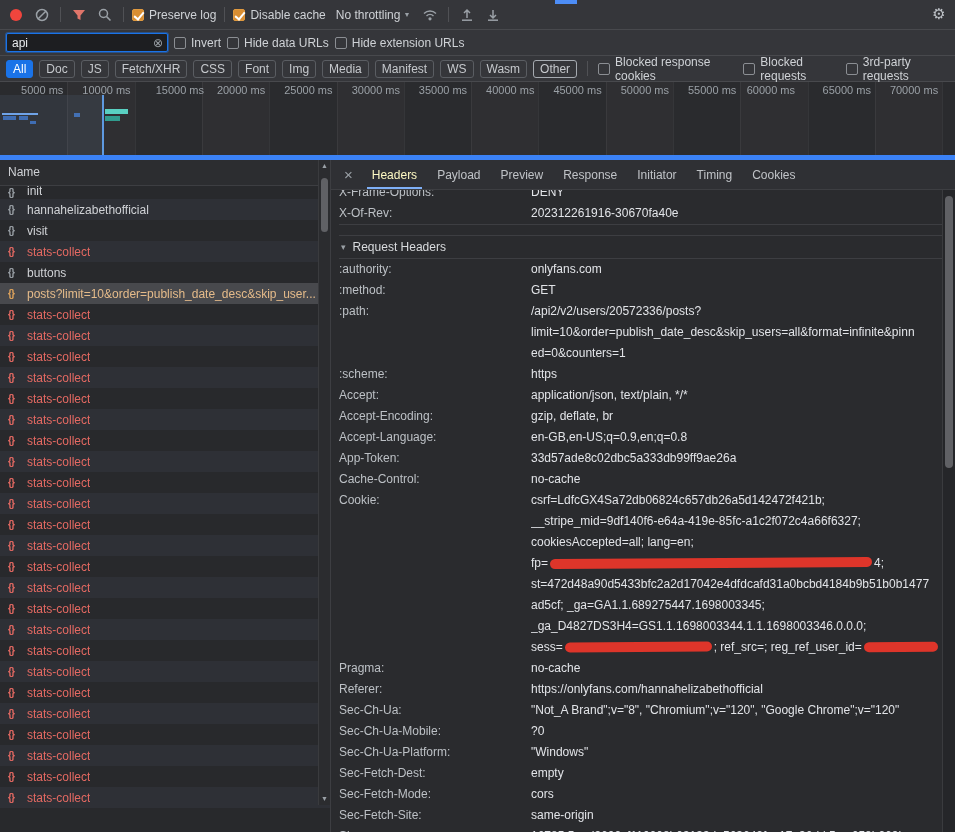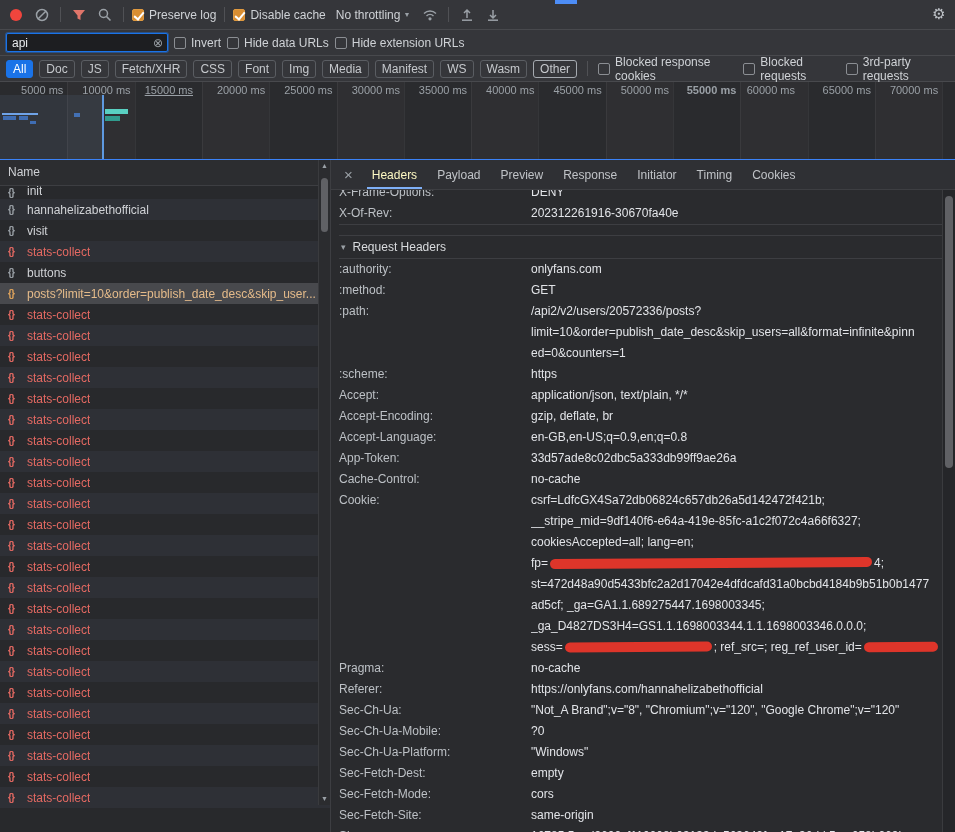--- a/index.html
+++ b/index.html
@@ -29,21 +29,21 @@
   .finput input{flex:1;min-width:0;background:none;border:none;outline:none;color:#e8eaed;font:12px "Liberation Sans","DejaVu Sans",sans-serif;padding:0 5px}
   .clearx{color:#9aa0a6;font-size:12px;padding-right:4px}
 
   .chips{display:flex;align-items:center;gap:6px}
   .chips.cbgroup{gap:4px}
   .chip{height:18px;padding:0 6px;border-radius:3px;border:1px solid #5a5d62;background:transparent;color:#c6c9cd;font:12px "Liberation Sans","DejaVu Sans",sans-serif;display:flex;align-items:center;cursor:default}
   .chip.active{background:#1a73e8;border-color:#1a73e8;color:#fff}
   .chip.focused{border-color:#a5aab0}
 
   
-  .overview{position:relative;height:78px;background:#2a2b2e;border-bottom:1px solid #3b82f6;overflow:hidden}
+  .overview{position:relative;height:78px;background:#2a2b2e;border-bottom:5px solid #3b82f6;overflow:hidden}
   .tick{position:absolute;top:2px;width:68px;text-align:right;font-size:11px;color:#9aa0a6}
   .gridline{position:absolute;top:0;bottom:0;width:1px;background:rgba(255,255,255,.055)}
   .shade{position:absolute;top:0;bottom:0;background:rgba(255,255,255,.025)}
   .selwin{position:absolute;left:0;top:13px;bottom:0;width:104px;background:rgba(130,160,200,.10);border-right:2px solid #5b97e0}
   .wbar{position:absolute}
 
   
   .main{display:flex;height:672px}
   .left{width:331px;position:relative;border-right:1px solid #3d3e42;display:flex;flex-direction:column;background:#28292c}
   .name-header{height:26px;line-height:25px;padding-left:8px;border-bottom:1px solid #3d3e42;background:#2c2d30;color:#cfd1d5;flex:none}
@@ -219,41 +219,41 @@
     <div class="wbar" style="left:74px;top:31px;width:6px;height:4px;background:#3f6db3"></div>
     <div class="wbar" style="left:105px;top:27px;width:23px;height:5px;background:#55cfc0"></div>
     <div class="wbar" style="left:105px;top:34px;width:15px;height:5px;background:#2d9a8c"></div>
   <div class="shade" style="left: 67.3px; width: 67.3px;"></div>
       <div class="gridline" style="left: 67.3px;"></div>
       <span class="tick" style="left: -4.7px;">5000 ms</span>
       <div class="gridline" style="left: 134.6px;"></div>
       <span class="tick" style="left: 62.6px;">10000 ms</span>
       <div class="shade" style="left: 201.9px; width: 67.3px;"></div>
       <div class="gridline" style="left: 201.9px;"></div>
-      <span class="tick" style="left: 125px; text-decoration: underline;">15000 ms</span>
+      <span class="tick" style="left: 136px;">15000 ms</span>
       <div class="gridline" style="left: 269.2px;"></div>
       <span class="tick" style="left: 197.2px;">20000 ms</span>
       <div class="shade" style="left: 336.5px; width: 67.3px;"></div>
       <div class="gridline" style="left: 336.5px;"></div>
       <span class="tick" style="left: 264.5px;">25000 ms</span>
       <div class="gridline" style="left: 403.8px;"></div>
       <span class="tick" style="left: 332px;">30000 ms</span>
       <div class="shade" style="left: 471.1px; width: 67.3px;"></div>
       <div class="gridline" style="left: 471.1px;"></div>
       <span class="tick" style="left: 399.1px;">35000 ms</span>
       <div class="gridline" style="left: 538.4px;"></div>
       <span class="tick" style="left: 466.4px;">40000 ms</span>
       <div class="shade" style="left: 605.7px; width: 67.3px;"></div>
       <div class="gridline" style="left: 605.7px;"></div>
       <span class="tick" style="left: 533.7px;">45000 ms</span>
       <div class="gridline" style="left: 673px;"></div>
       <span class="tick" style="left: 601px;">50000 ms</span>
       <div class="shade" style="left: 740.3px; width: 67.3px;"></div>
       <div class="gridline" style="left: 740.3px;"></div>
-      <span class="tick" style="left: 668.3px; font-weight: bold;">55000 ms</span>
+      <span class="tick" style="left: 668.3px;">55000 ms</span>
       <div class="gridline" style="left: 807.6px;"></div>
       <span class="tick" style="left: 727px;">60000 ms</span>
       <div class="shade" style="left: 874.9px; width: 67.3px;"></div>
       <div class="gridline" style="left: 874.9px;"></div>
       <span class="tick" style="left: 802.9px;">65000 ms</span>
       <div class="gridline" style="left: 942.2px;"></div>
       <span class="tick" style="left: 870.2px;">70000 ms</span>
     </div>
 
   <div class="main">

